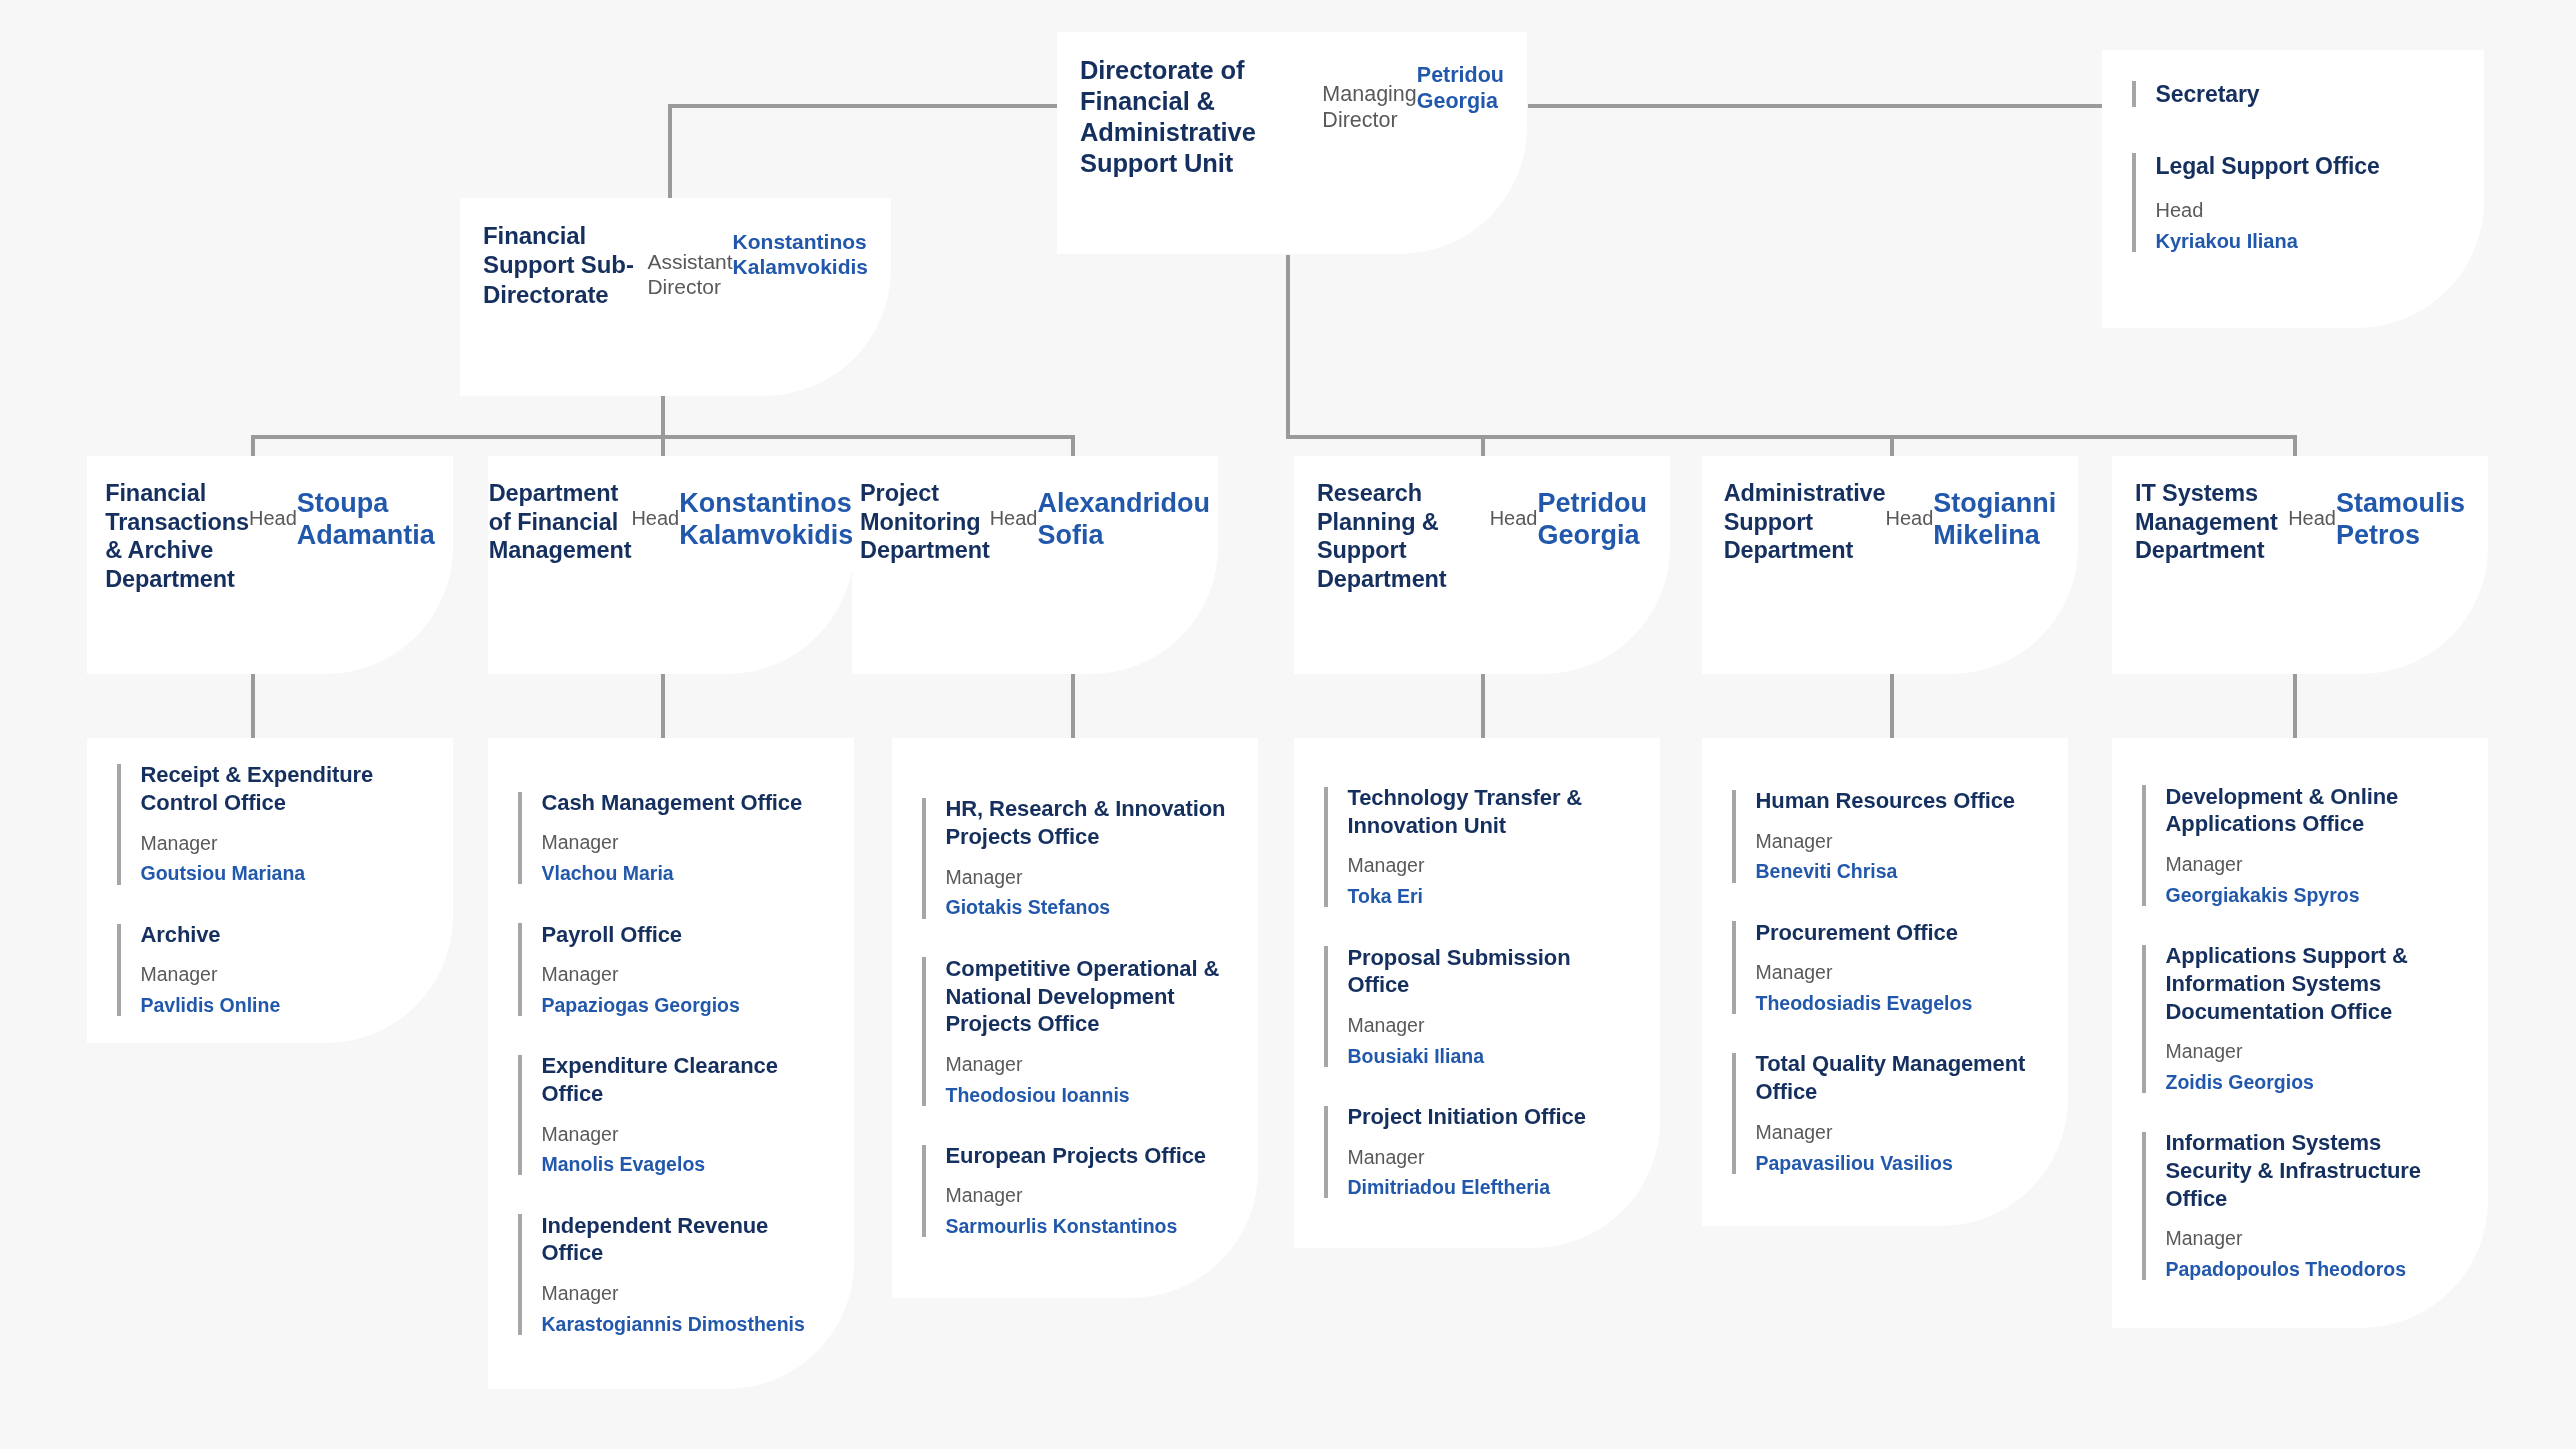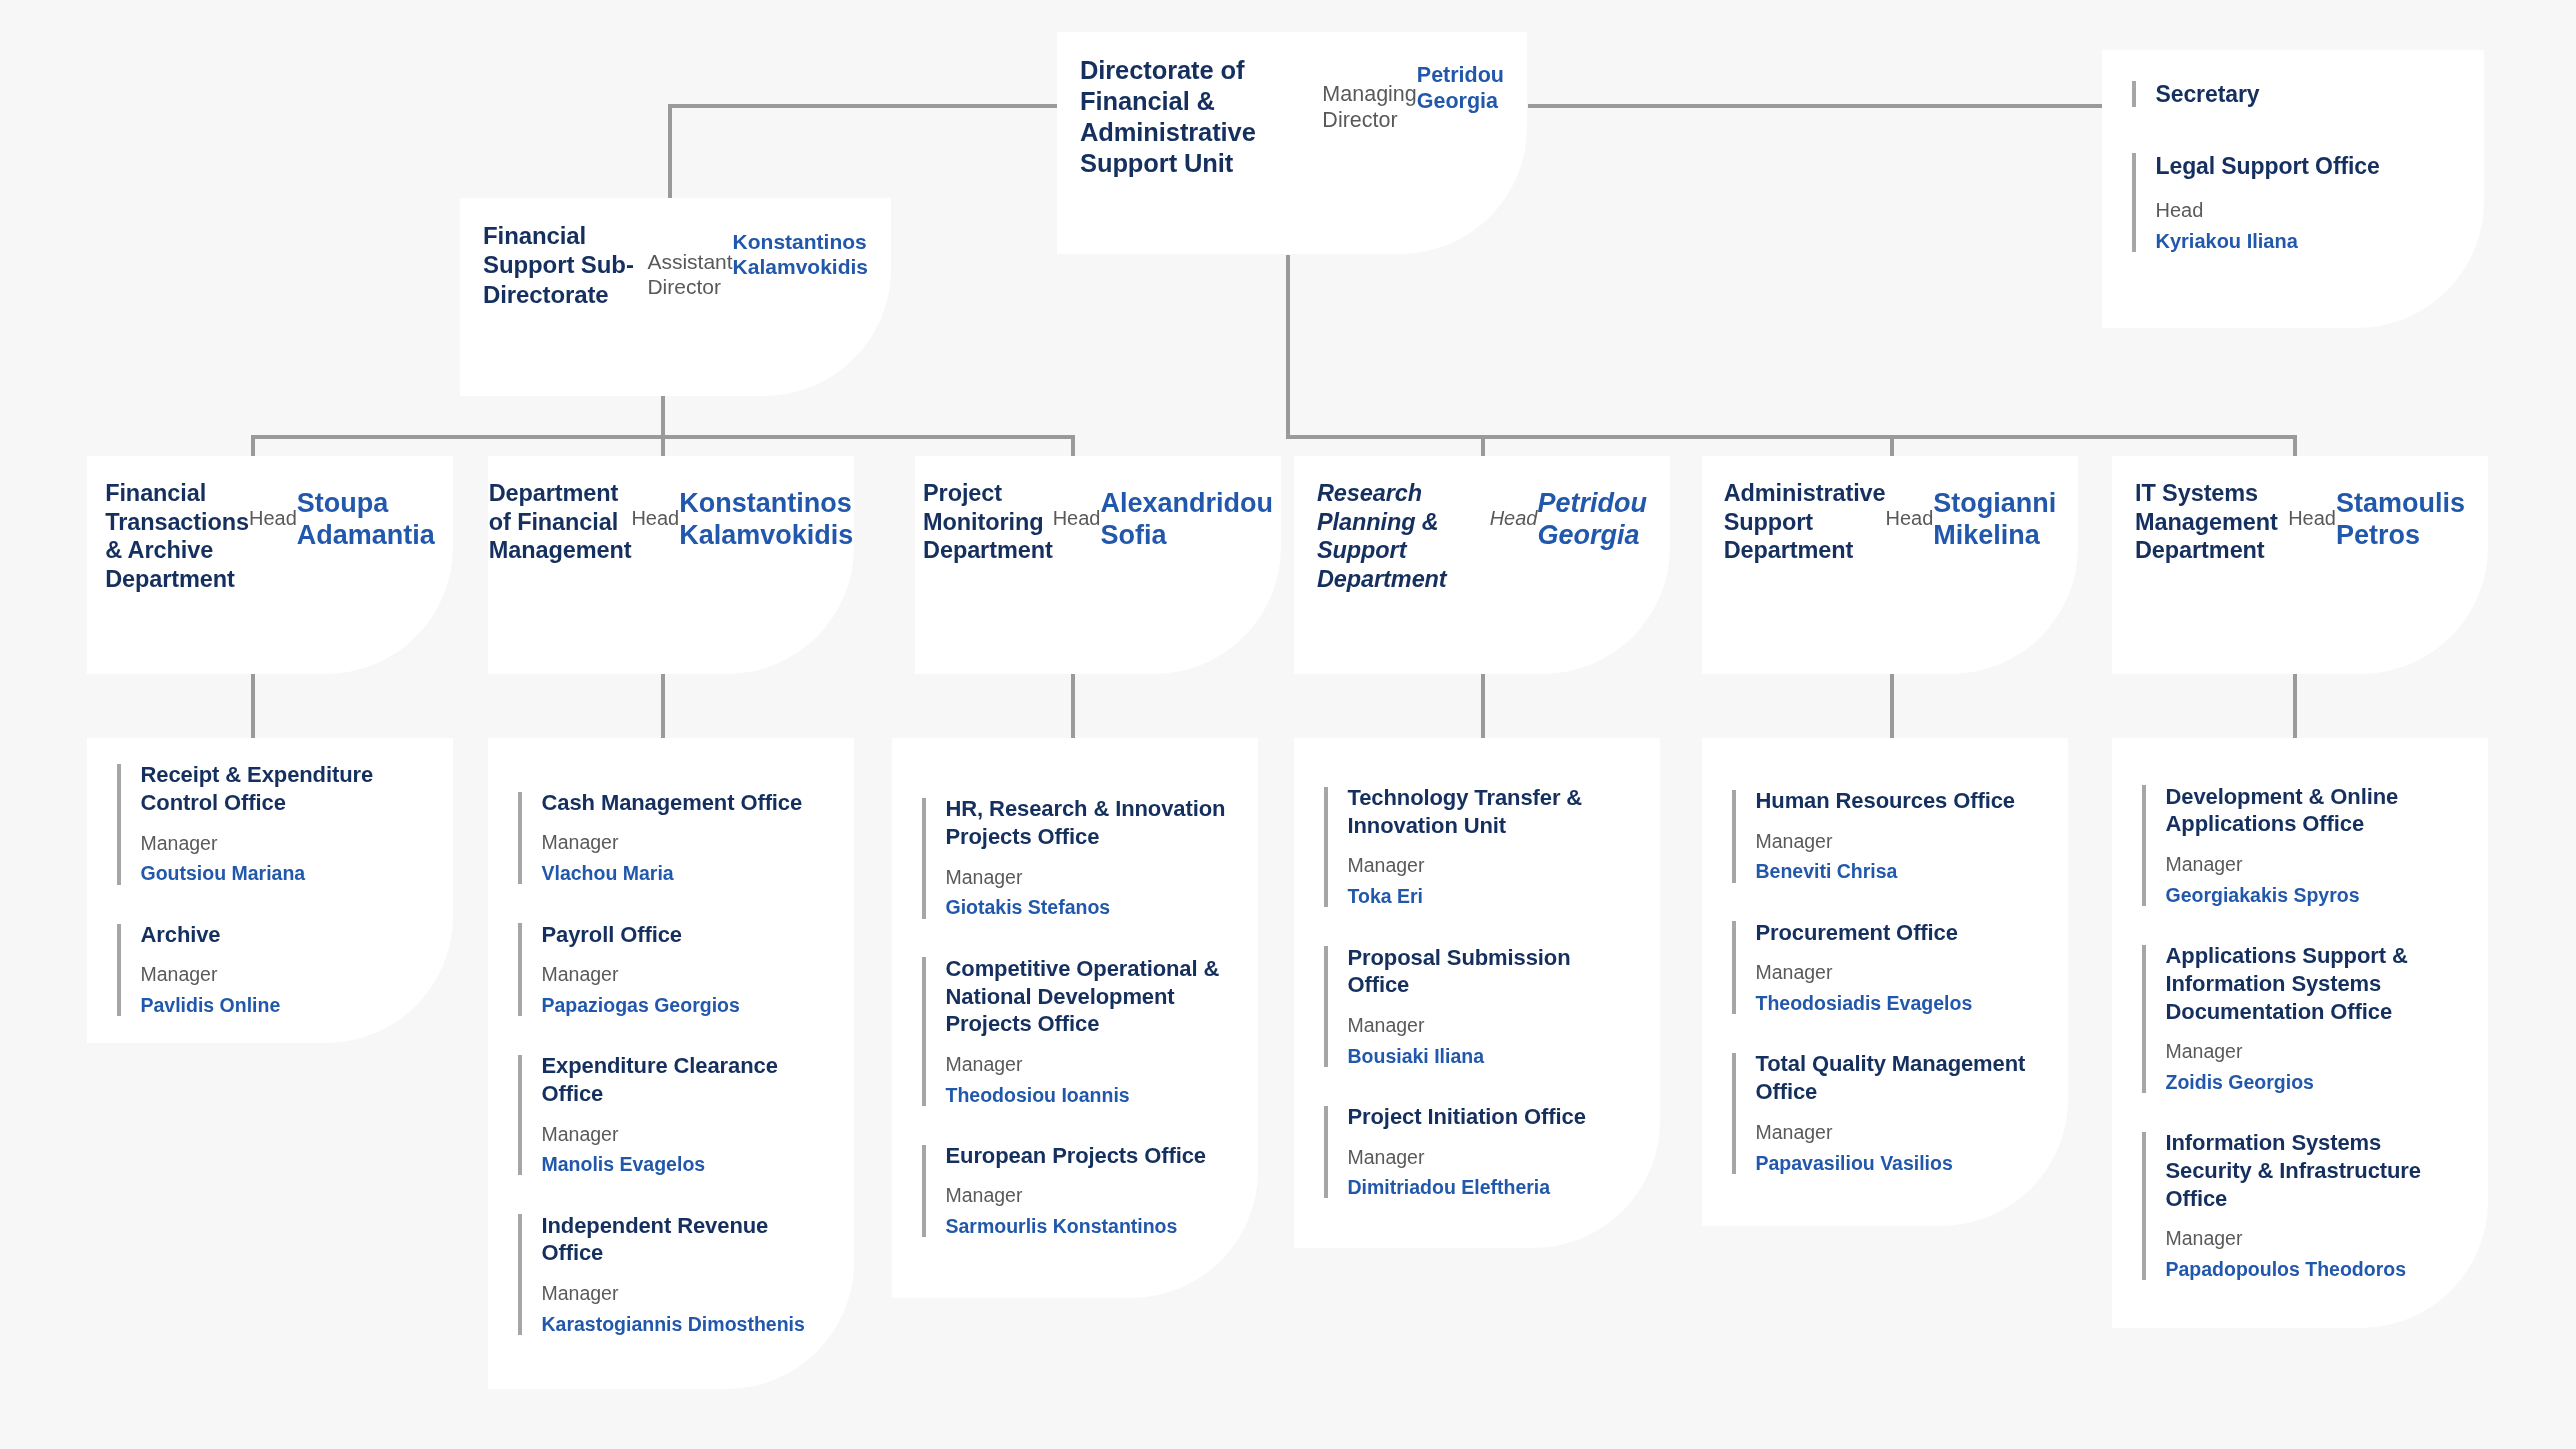--- a/index.html
+++ b/index.html
@@ -186,27 +186,27 @@
     <div class="unit-role">Head</div>
     <div class="unit-person">Stoupa Adamantia</div>
   </div>
 
   <div class="card unit dept" style="left:488px; top:456px; width:366px; height:218px;">
     <div class="unit-title">Department of Financial Management</div>
     <div class="unit-role">Head</div>
     <div class="unit-person">Konstantinos Kalamvokidis</div>
   </div>
 
-  <div class="card unit dept" style="left:915px; top:456px; width:366px; height:218px;">
+  <div class="card unit dept" style="left:852px; top:456px; width:366px; height:218px;">
     <div class="unit-title">Project Monitoring Department</div>
     <div class="unit-role">Head</div>
     <div class="unit-person">Alexandridou Sofia</div>
   </div>
 
-  <div class="card unit dept" style="left:1294px; top:456px; width:376px; height:218px;font-style:italic;">
+  <div class="card unit dept" style="left:1294px; top:456px; width:376px; height:218px;">
     <div class="unit-title">Research Planning &amp; Support Department</div>
     <div class="unit-role">Head</div>
     <div class="unit-person">Petridou Georgia</div>
   </div>
 
   <div class="card unit dept" style="left:1702px; top:456px; width:376px; height:218px;">
     <div class="unit-title">Administrative Support Department</div>
     <div class="unit-role">Head</div>
     <div class="unit-person">Stogianni Mikelina</div>
   </div>

